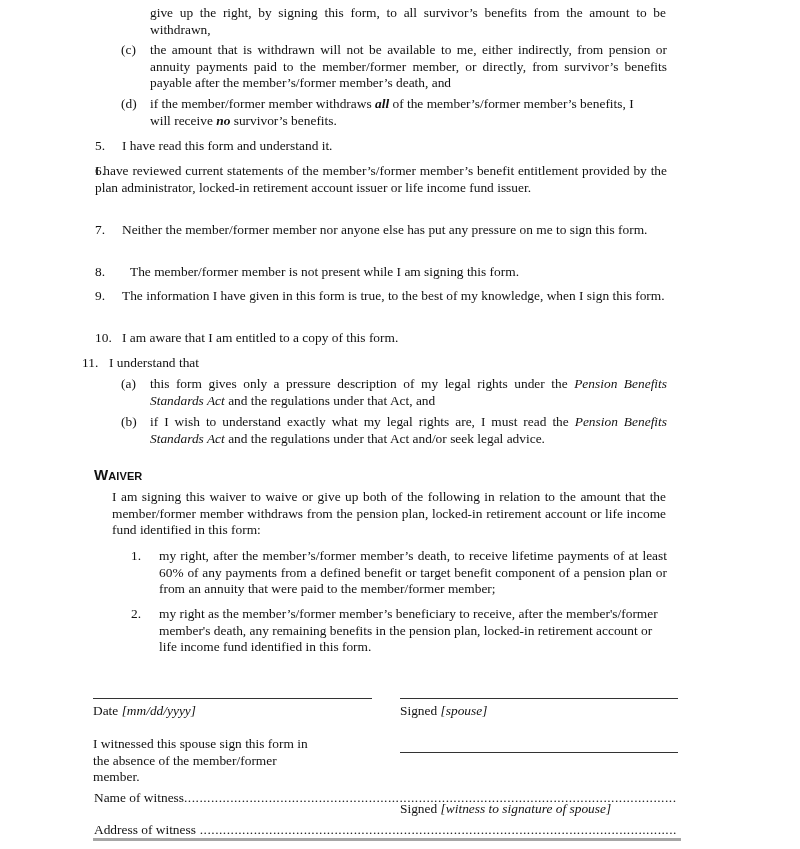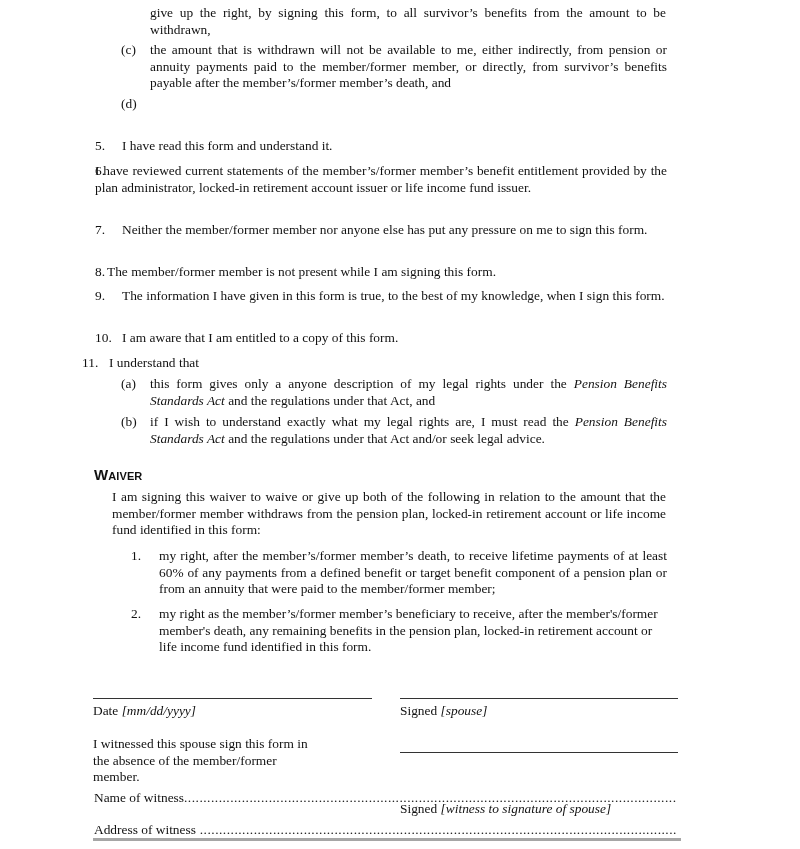--- a/index.html
+++ b/index.html
@@ -28,60 +28,61 @@
 
 <div class="abs line just" style="left:150px; top:5px; width:516px;">give up the right, by signing this form,  to all survivor’s benefits from the amount to be withdrawn,</div>
 
 <div class="abs" style="left:121px; top:42px; width:546px;">
   <span class="num line" style="left:0; top:0;">(c)</span>
   <div class="line just" style="margin-left:29px;">the amount that is withdrawn will not be available to me, either indirectly, from pension or annuity payments paid to the member/former member, or directly, from survivor’s benefits payable after the member’s/former member’s death, and</div>
 </div>
 
 <div class="abs" style="left:121px; top:96px; width:546px;">
   <span class="num line" style="left:0; top:0;">(d)</span>
+  <div class="line" style="margin-left:29px; width:490px;"><span>if the member/former member withdraws </span><span class="bi">all</span><span> of the member’s/former member’s benefits, I will receive </span><span class="bi">no</span><span> survivor’s benefits.</span></div>
 </div>
 
 <div class="abs" style="left:95px; top:138px; width:572px;">
   <span class="num line" style="left:0;">5.</span>
   <div class="line just" style="margin-left:27px;">I have read this form and understand it.</div>
 </div>
 
 <div class="abs" style="left:95px; top:163px; width:572px;">
   <span class="num line" style="left:0;">6.</span>
   <div class="line just" style="">I have reviewed current statements of the member’s/former member’s benefit entitlement provided by the plan administrator, locked-in retirement account issuer or life income fund issuer.</div>
 </div>
 
 <div class="abs" style="left:95px; top:222px; width:572px;">
   <span class="num line" style="left:0;">7.</span>
   <div class="line just" style="margin-left:27px;">Neither the member/former member nor anyone else has put any pressure on me to sign this form.</div>
 </div>
 
 <div class="abs" style="left:95px; top:264px; width:572px;">
   <span class="num line" style="left:0;">8.</span>
-  <div class="line just" style="margin-left:12px;">The member/former member is not present while I am signing this form.</div>
+  <div class="line just" style="margin-left:35px;">The member/former member is not present while I am signing this form.</div>
 </div>
 
 <div class="abs" style="left:95px; top:288px; width:572px;">
   <span class="num line" style="left:0;">9.</span>
   <div class="line just" style="margin-left:27px;">The information I have given in this form is true, to the best of my knowledge, when I sign this form.</div>
 </div>
 
 <div class="abs" style="left:95px; top:330px; width:572px;">
   <span class="num line" style="left:0;">10.</span>
   <div class="line just" style="margin-left:27px;">I am aware that I am entitled to a copy of this form.</div>
 </div>
 
 <div class="abs" style="left:82px; top:355px; width:572px;">
   <span class="num line" style="left:0;">11.</span>
   <div class="line just" style="margin-left:27px;">I understand that</div>
 </div>
 
 <div class="abs" style="left:121px; top:376px; width:546px;">
   <span class="num line" style="left:0;">(a)</span>
-  <div class="line just" style="margin-left:29px;"><span>this form gives only a anyone description of my legal rights under the </span><span class="it">Pension Benefits Standards Act</span><span> and the regulations under that Act, and</span></div>
+  <div class="line just" style="margin-left:29px;"><span>this form gives only a pressure description of my legal rights under the </span><span class="it">Pension Benefits Standards Act</span><span> and the regulations under that Act, and</span></div>
 </div>
 
 <div class="abs" style="left:121px; top:414px; width:546px;">
   <span class="num line" style="left:0;">(b)</span>
   <div class="line just" style="margin-left:29px;"><span>if I wish to understand exactly what my legal rights are, I must read the </span><span class="it">Pension Benefits Standards Act</span><span> and the regulations under that Act and/or seek legal advice.</span></div>
 </div>
 
 <div class="abs heading" style="left:94px; top:466px;">Waiver</div>
 
 <div class="abs line just" style="left:112px; top:489px; width:554px;">I am signing this waiver to waive or give up both of the following in relation to the amount that the member/former member withdraws from the pension plan, locked-in retirement account or life income fund identified in this form:</div>

